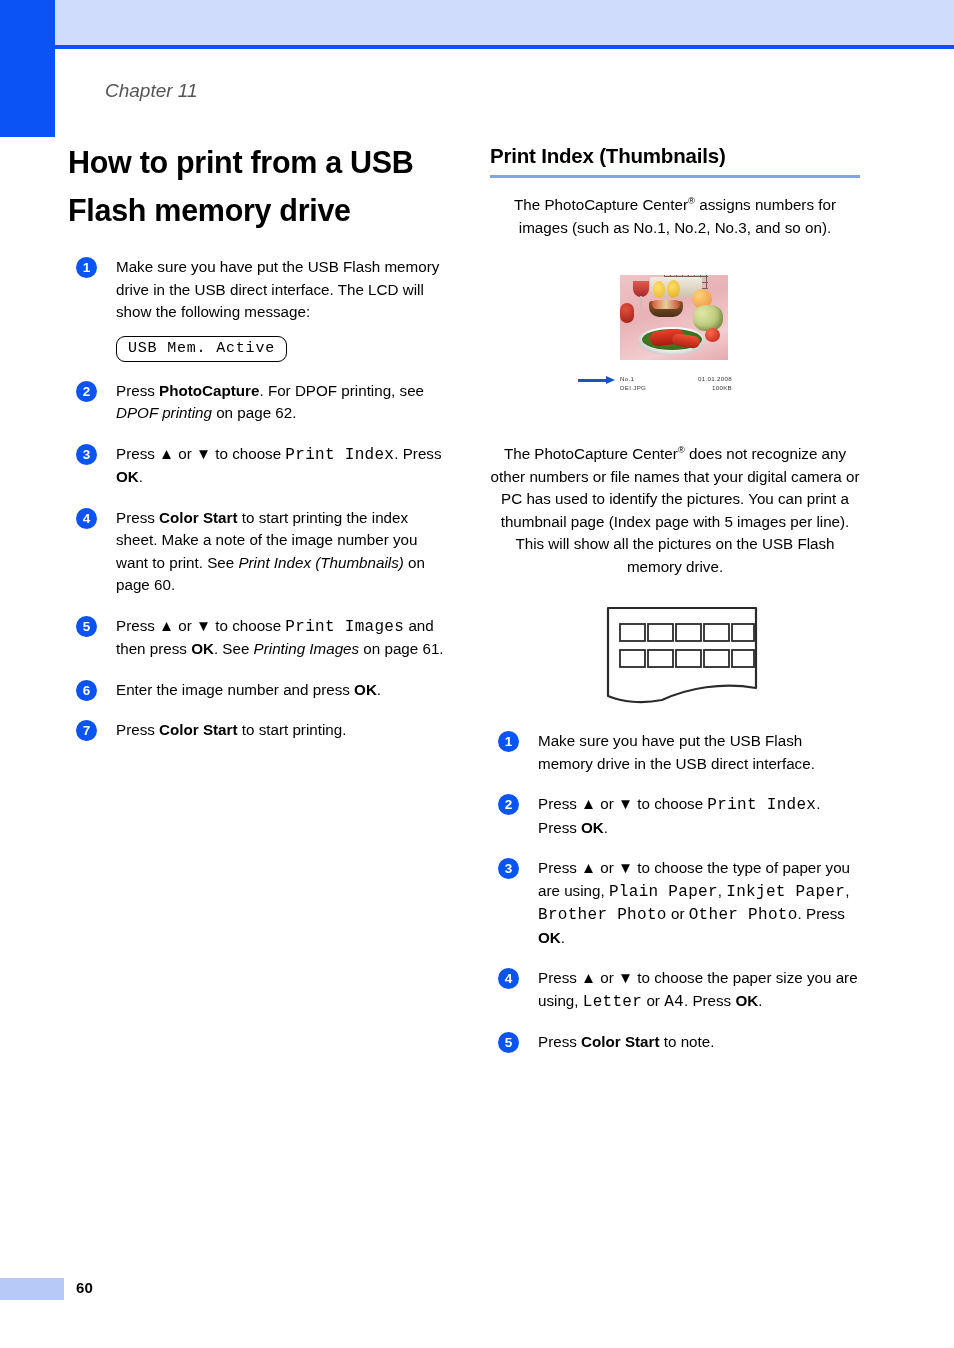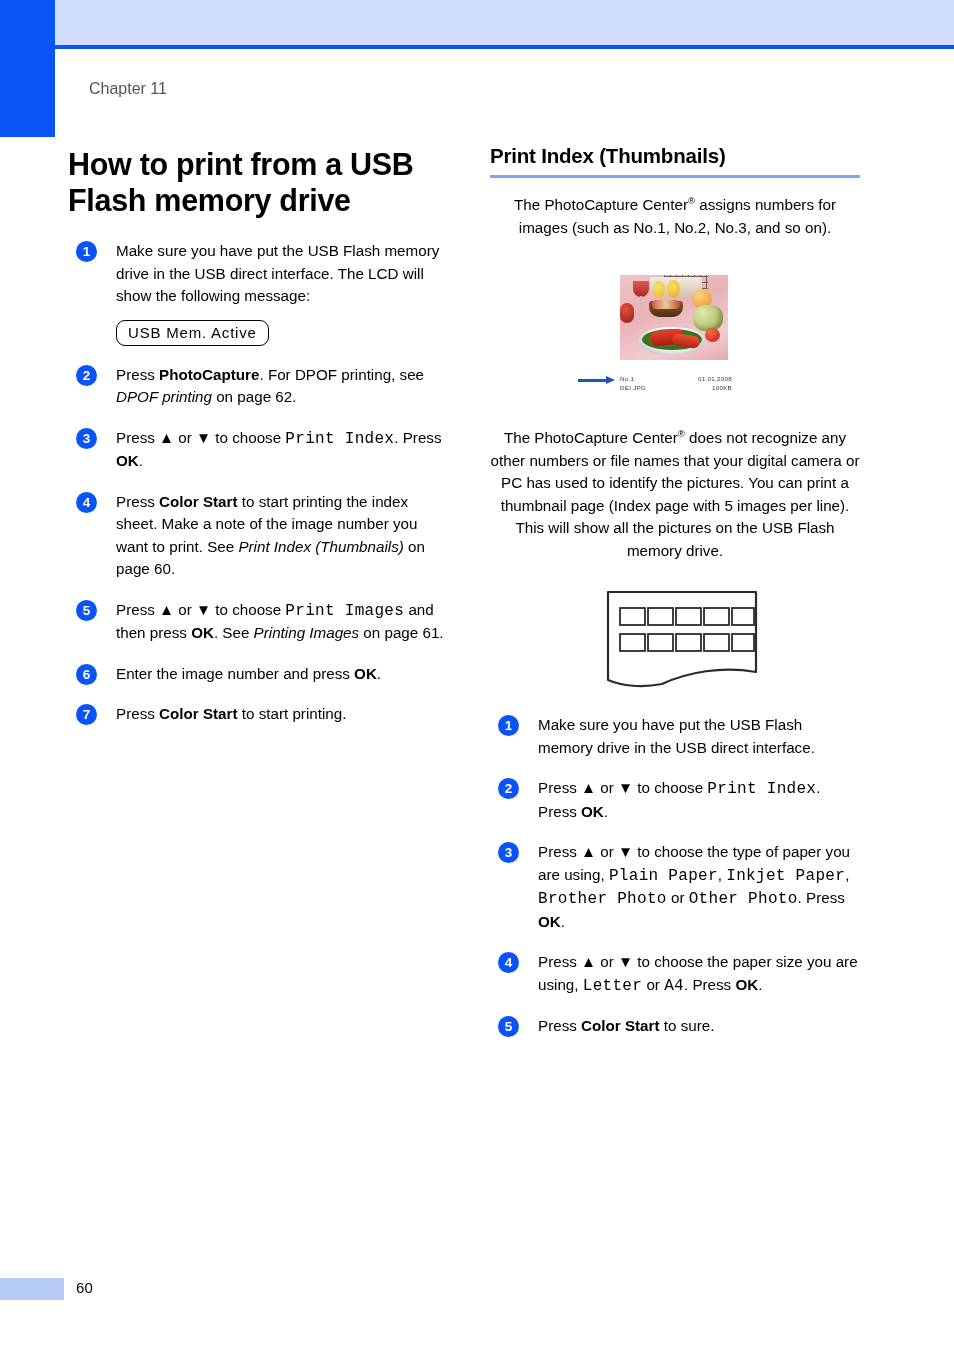--- a/index.html
+++ b/index.html
@@ -47,50 +47,51 @@
     top: 1278px;
     width: 64px;
     height: 22px;
     background: #b5caf7;
   }
   .page-number {
     position: absolute;
     left: 76px;
     top: 1279px;
     font-size: 15px;
-    font-weight: normal;
+    font-weight: bold;
     letter-spacing: 0.2px;
   }
   .chapter-label {
     position: absolute;
-    left: 89px;
+    left: 105px;
     top: 80px;
-    font-size: 16px;
+    font-size: 19px;
     color: #555555;
+    font-style: italic;
   }
 
   
   .col-left {
     position: absolute;
     left: 68px;
     top: 138px;
     width: 380px;
   }
   .col-right {
     position: absolute;
     left: 490px;
     top: 138px;
     width: 370px;
   }
 
   h1.main-title {
     font-size: 30.5px;
     font-weight: bold;
-    line-height: 36px;
-    margin: 8px 0 22px 0;
+    line-height: 48px;
+    margin: 0 0 22px 0;
     letter-spacing: -0.3px;
   }
   h2.section-title {
     font-size: 20.5px;
     font-weight: bold;
     margin: 6px 0 0 0;
     letter-spacing: -0.2px;
   }
   .section-rule {
     margin-top: 7px;
@@ -143,21 +144,21 @@
     letter-spacing: 0.3px;
   }
 
   
   .lcd-box {
     display: inline-block;
     border: 1.6px solid #000000;
     border-radius: 9px;
     padding: 3px 11px 4px 11px;
     margin-top: 12px;
-    font-family: Liberation Sans, sans-serif;
+    font-family: Liberation Mono, monospace;
     font-size: 15px;
     letter-spacing: 0.8px;
     white-space: nowrap;
     background: #ffffff;
   }
   .lcd-wrap { padding-left: 48px; }
   .lcd-wrap.second { margin-top: -2px; }
 
   
   .figure-photo {
@@ -393,21 +394,21 @@
         <span>No.1</span>
         <span>01.01.2008</span>
       </div>
       <div class="cap-row">
         <span>DEI.JPG</span>
         <span>100KB</span>
       </div>
     </div>
   </div>
 
-  <p class="body-text" style="margin-top:12px">
+  <p class="body-text" style="margin-top:28px">
     <span>The PhotoCapture Center</span><sup class="reg">®</sup><span> does not recognize any other numbers or file names that your digital camera or PC has used to identify the pictures. You can print a thumbnail page (Index page with 5 images per line). This will show all the pictures on the USB Flash memory drive.</span>
   </p>
 
   <div class="figure-sheet">
     <svg class="sheet-svg" width="160" height="104" viewBox="0 0 160 104">
       <path d="M6 4 L154 4 L154 84 C120 78 86 84 60 96 C40 100 20 98 6 92 Z" fill="#ffffff" stroke="#2b2b2b" stroke-width="2.2" stroke-linejoin="round"></path>
       <g fill="#ffffff" stroke="#2b2b2b" stroke-width="1.8">
         <rect x="18" y="20" width="25" height="17"></rect>
         <rect x="46" y="20" width="25" height="17"></rect>
         <rect x="74" y="20" width="25" height="17"></rect>
@@ -437,16 +438,16 @@
     <span>Press ▲ or ▼ to choose the type of paper you are using, </span><span class="lcdfont">Plain Paper</span><span>, </span><span class="lcdfont">Inkjet Paper</span><span>, </span><span class="lcdfont">Brother Photo</span><span> or </span><span class="lcdfont">Other Photo</span><span>. Press </span><b>OK</b><span>.</span>
   </div>
 
   <div class="step">
     <span class="bullet">4</span>
     <span>Press ▲ or ▼ to choose the paper size you are using, </span><span class="lcdfont">Letter</span><span> or </span><span class="lcdfont">A4</span><span>. Press </span><b>OK</b><span>.</span>
   </div>
 
   <div class="step">
     <span class="bullet">5</span>
-    <span>Press </span><b>Color Start</b><span> to sure.</span>
+    <span>Press </span><b>Color Start</b><span> to note.</span>
   </div>
 
 </div>
 
 </body></html>

